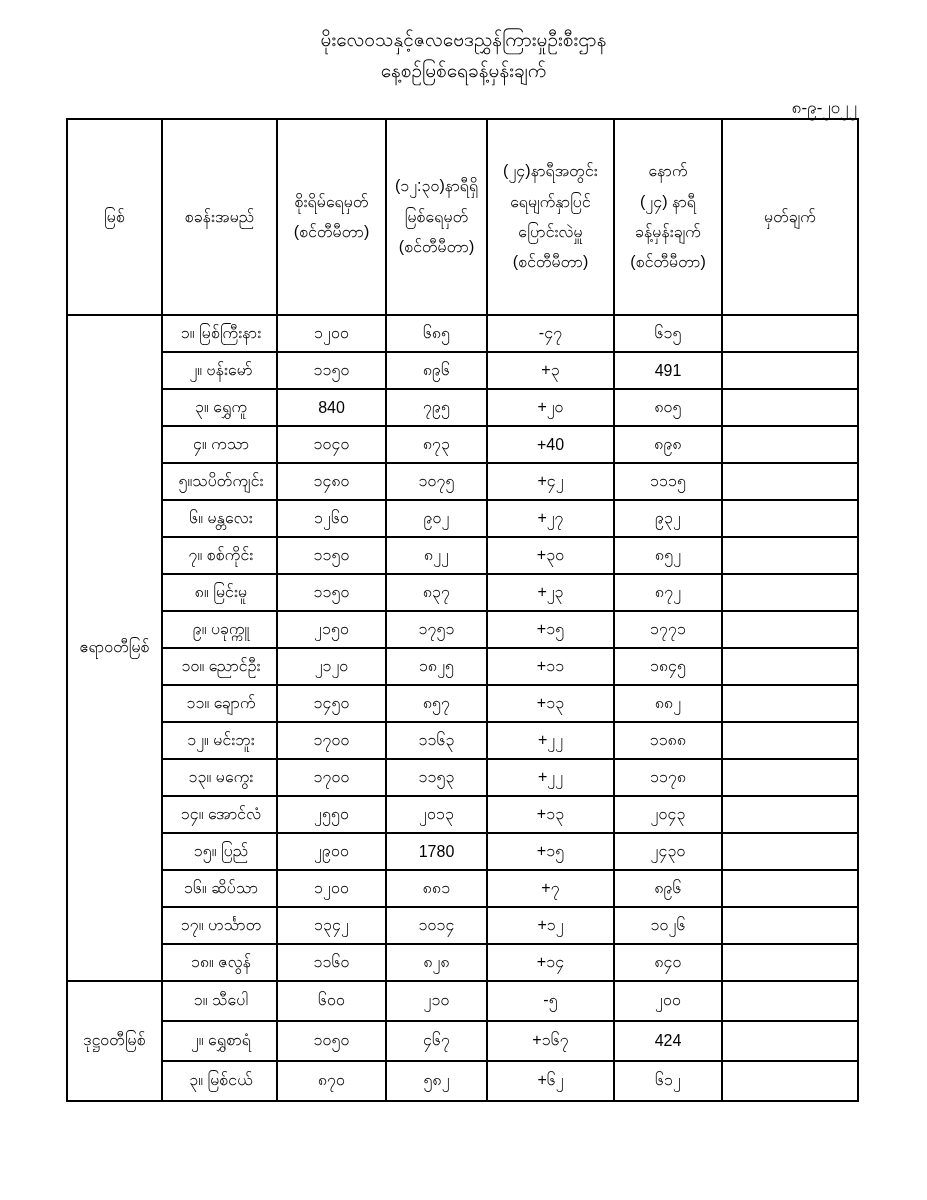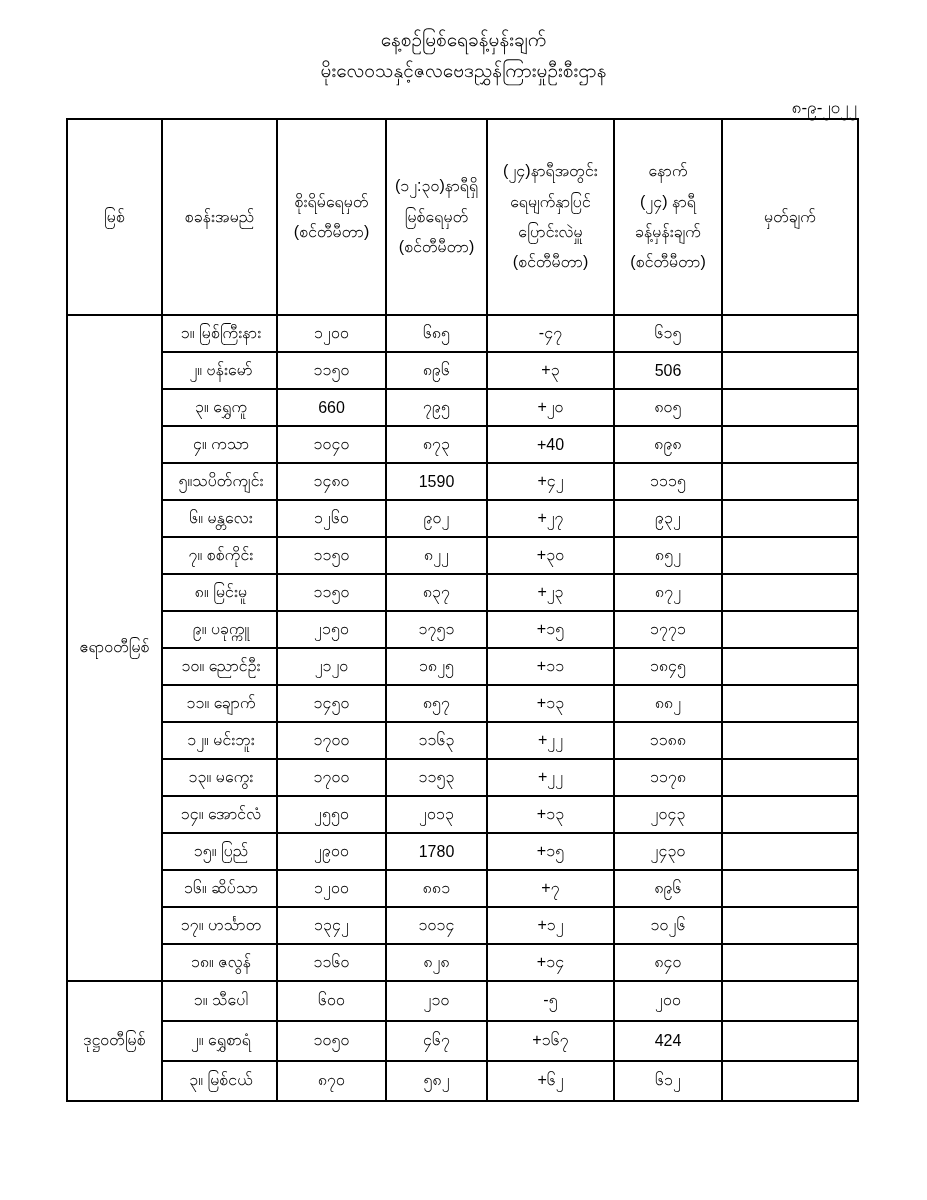--- a/index.html
+++ b/index.html
@@ -69,22 +69,22 @@
     font-size: 16px;
     padding: 0 0 !important;
   }
 </style>
 </head>
 <body>
 
 <div class="page">
 
   <div class="title-block">
+    <div>မိုးလေဝသနှင့်ဇလဗေဒညွှန်ကြားမှုဦးစီးဌာန</div>
     <div>နေ့စဉ်မြစ်ရေခန့်မှန်းချက်</div>
-    <div>မိုးလေဝသနှင့်ဇလဗေဒညွှန်ကြားမှုဦးစီးဌာန</div>
   </div>
 
   <div class="date-line">၈-၉-၂၀၂၂</div>
 
   <table class="doc-table">
     <colgroup>
       <col style="width:95px">
       <col style="width:115px">
       <col style="width:109px">
       <col style="width:101px">
@@ -120,43 +120,43 @@
       <td>၆၈၅</td>
       <td>-၄၇</td>
       <td>၆၁၅</td>
       <td></td>
     </tr>
         <tr>
       <td class="station-cell">၂။ ဗန်းမော်</td>
       <td>၁၁၅၀</td>
       <td>၈၉၆</td>
       <td>+၃</td>
-      <td>506</td>
+      <td>491</td>
       <td></td>
     </tr>
         <tr>
       <td class="station-cell">၃။ ရွှေကူ</td>
-      <td>660</td>
+      <td>840</td>
       <td>၇၉၅</td>
       <td>+၂၀</td>
       <td>၈၀၅</td>
       <td></td>
     </tr>
         <tr>
       <td class="station-cell">၄။ ကသာ</td>
       <td>၁၀၄၀</td>
       <td>၈၇၃</td>
       <td>+40</td>
       <td>၈၉၈</td>
       <td></td>
     </tr>
         <tr>
       <td class="station-cell">၅။သပိတ်ကျင်း</td>
       <td>၁၄၈၀</td>
-      <td>1590</td>
+      <td>၁၀၇၅</td>
       <td>+၄၂</td>
       <td>၁၁၁၅</td>
       <td></td>
     </tr>
         <tr>
       <td class="station-cell">၆။ မန္တလေး</td>
       <td>၁၂၆၀</td>
       <td>၉၀၂</td>
       <td>+၂၇</td>
       <td>၉၃၂</td>

